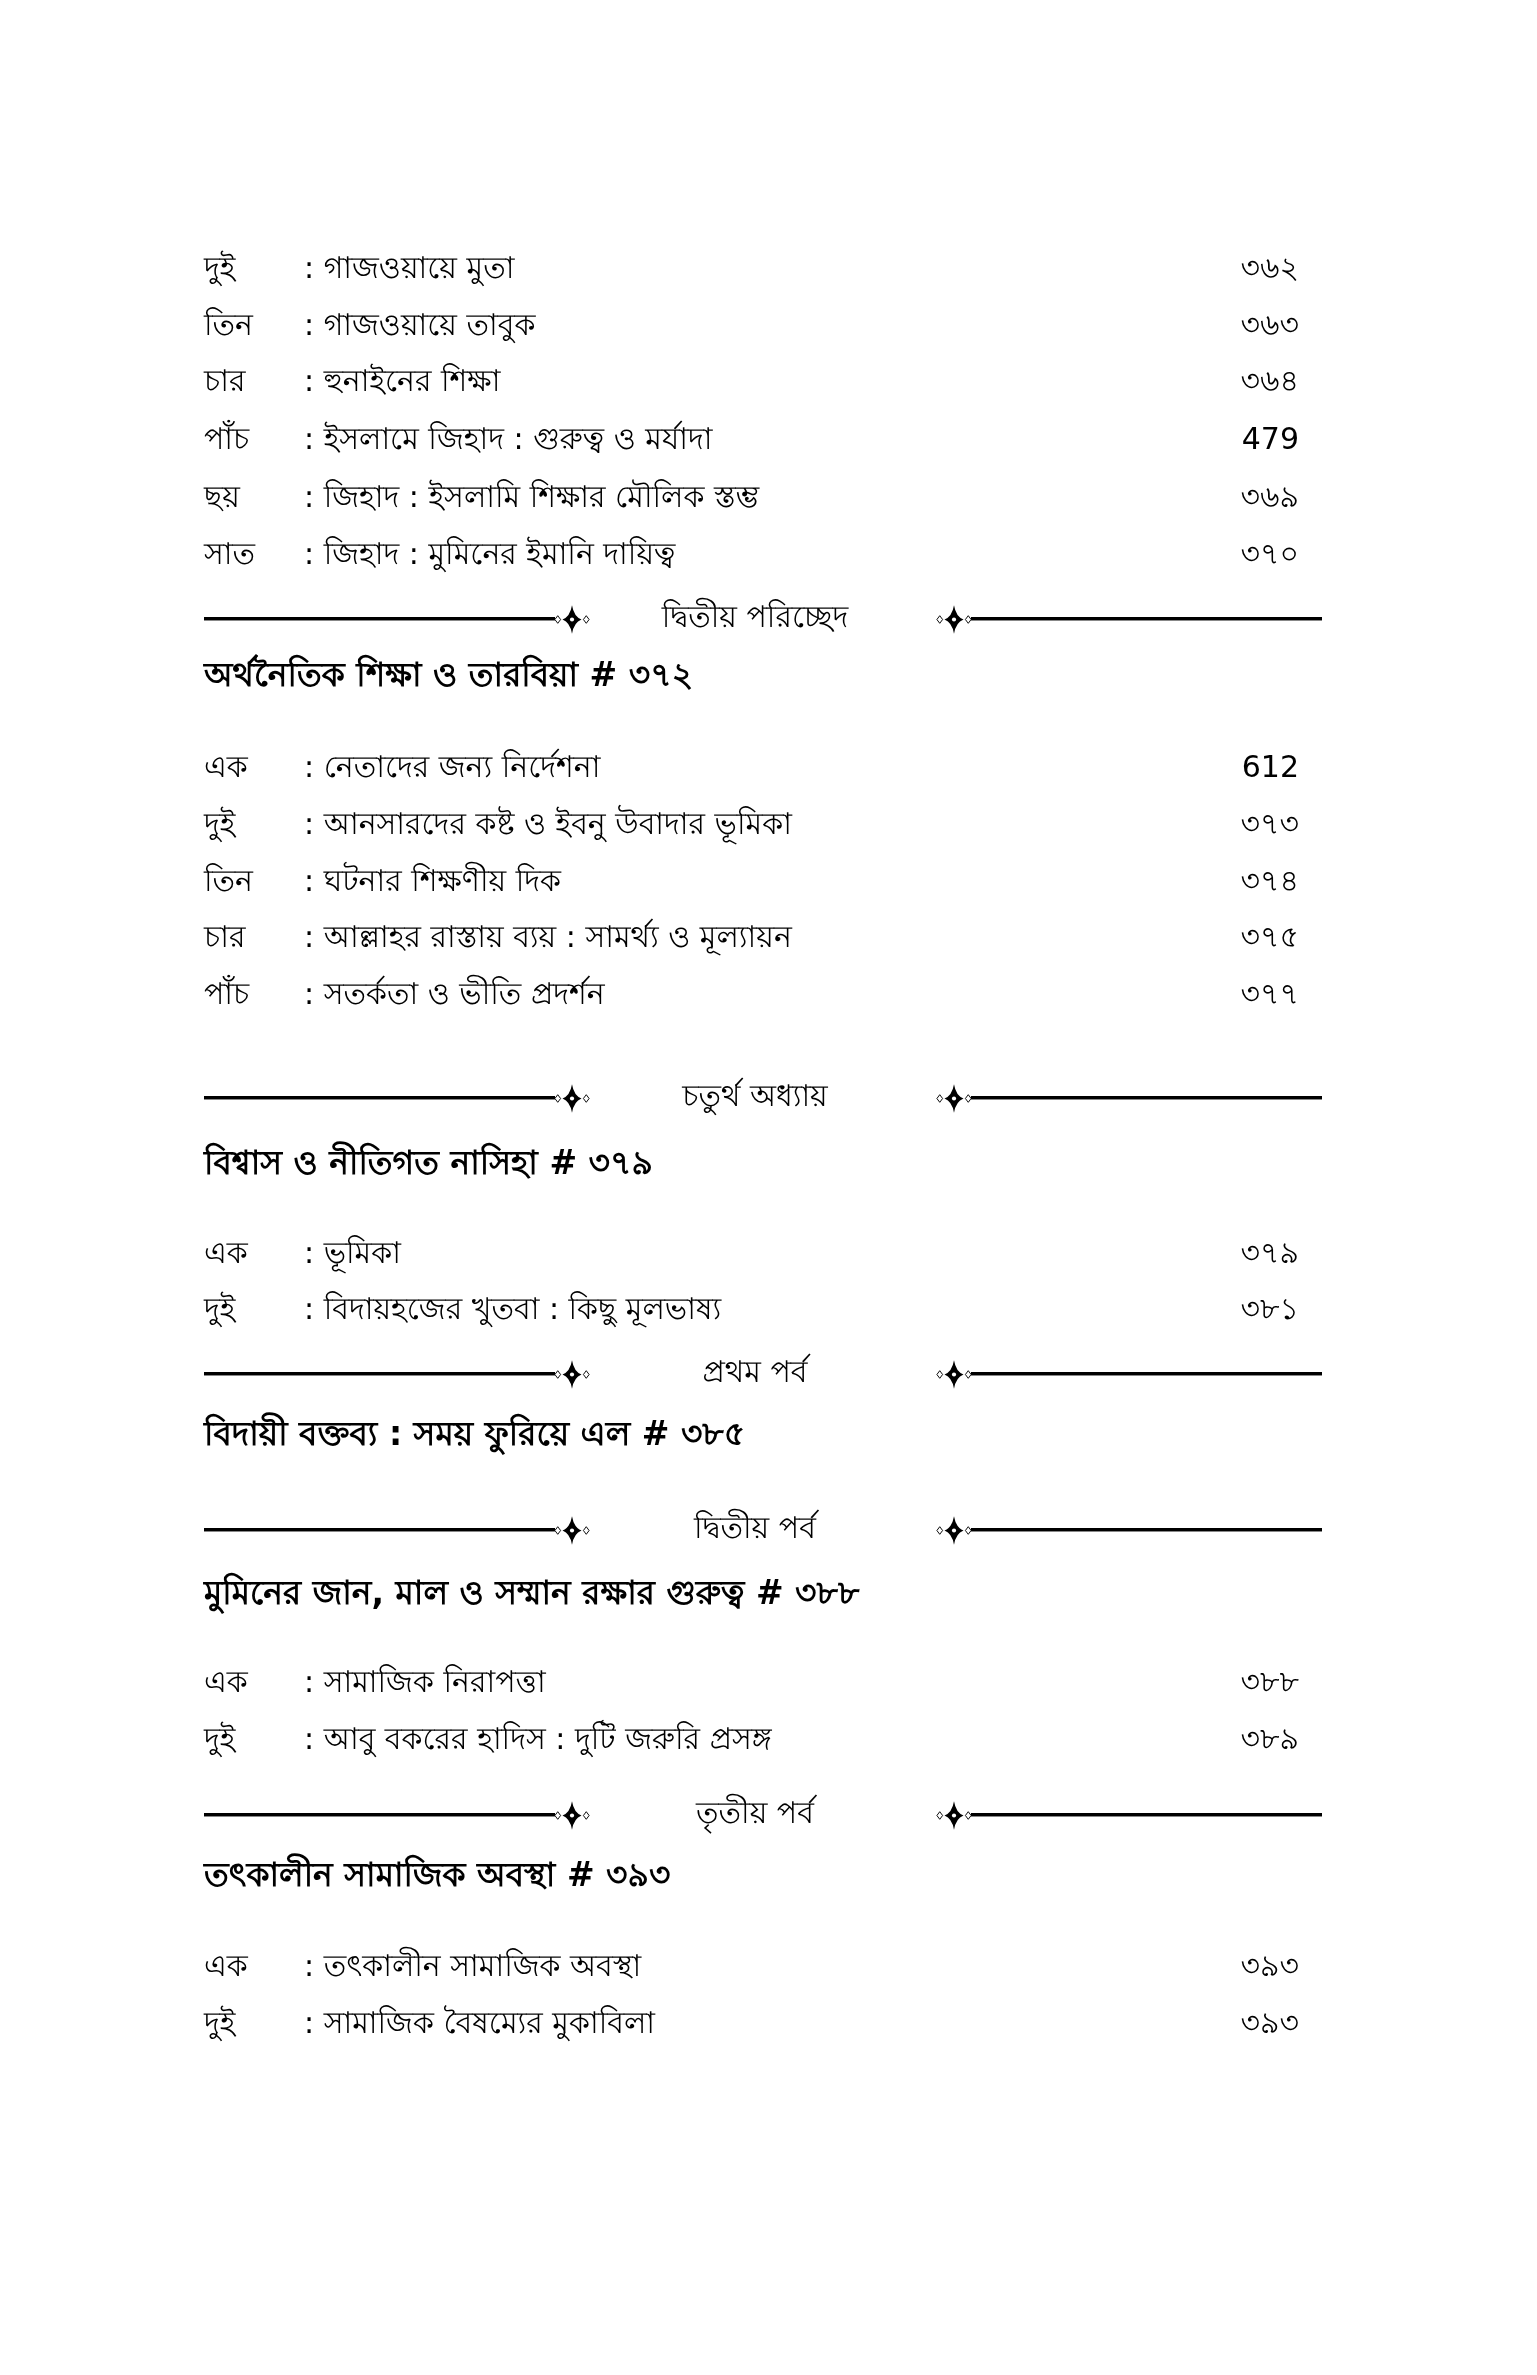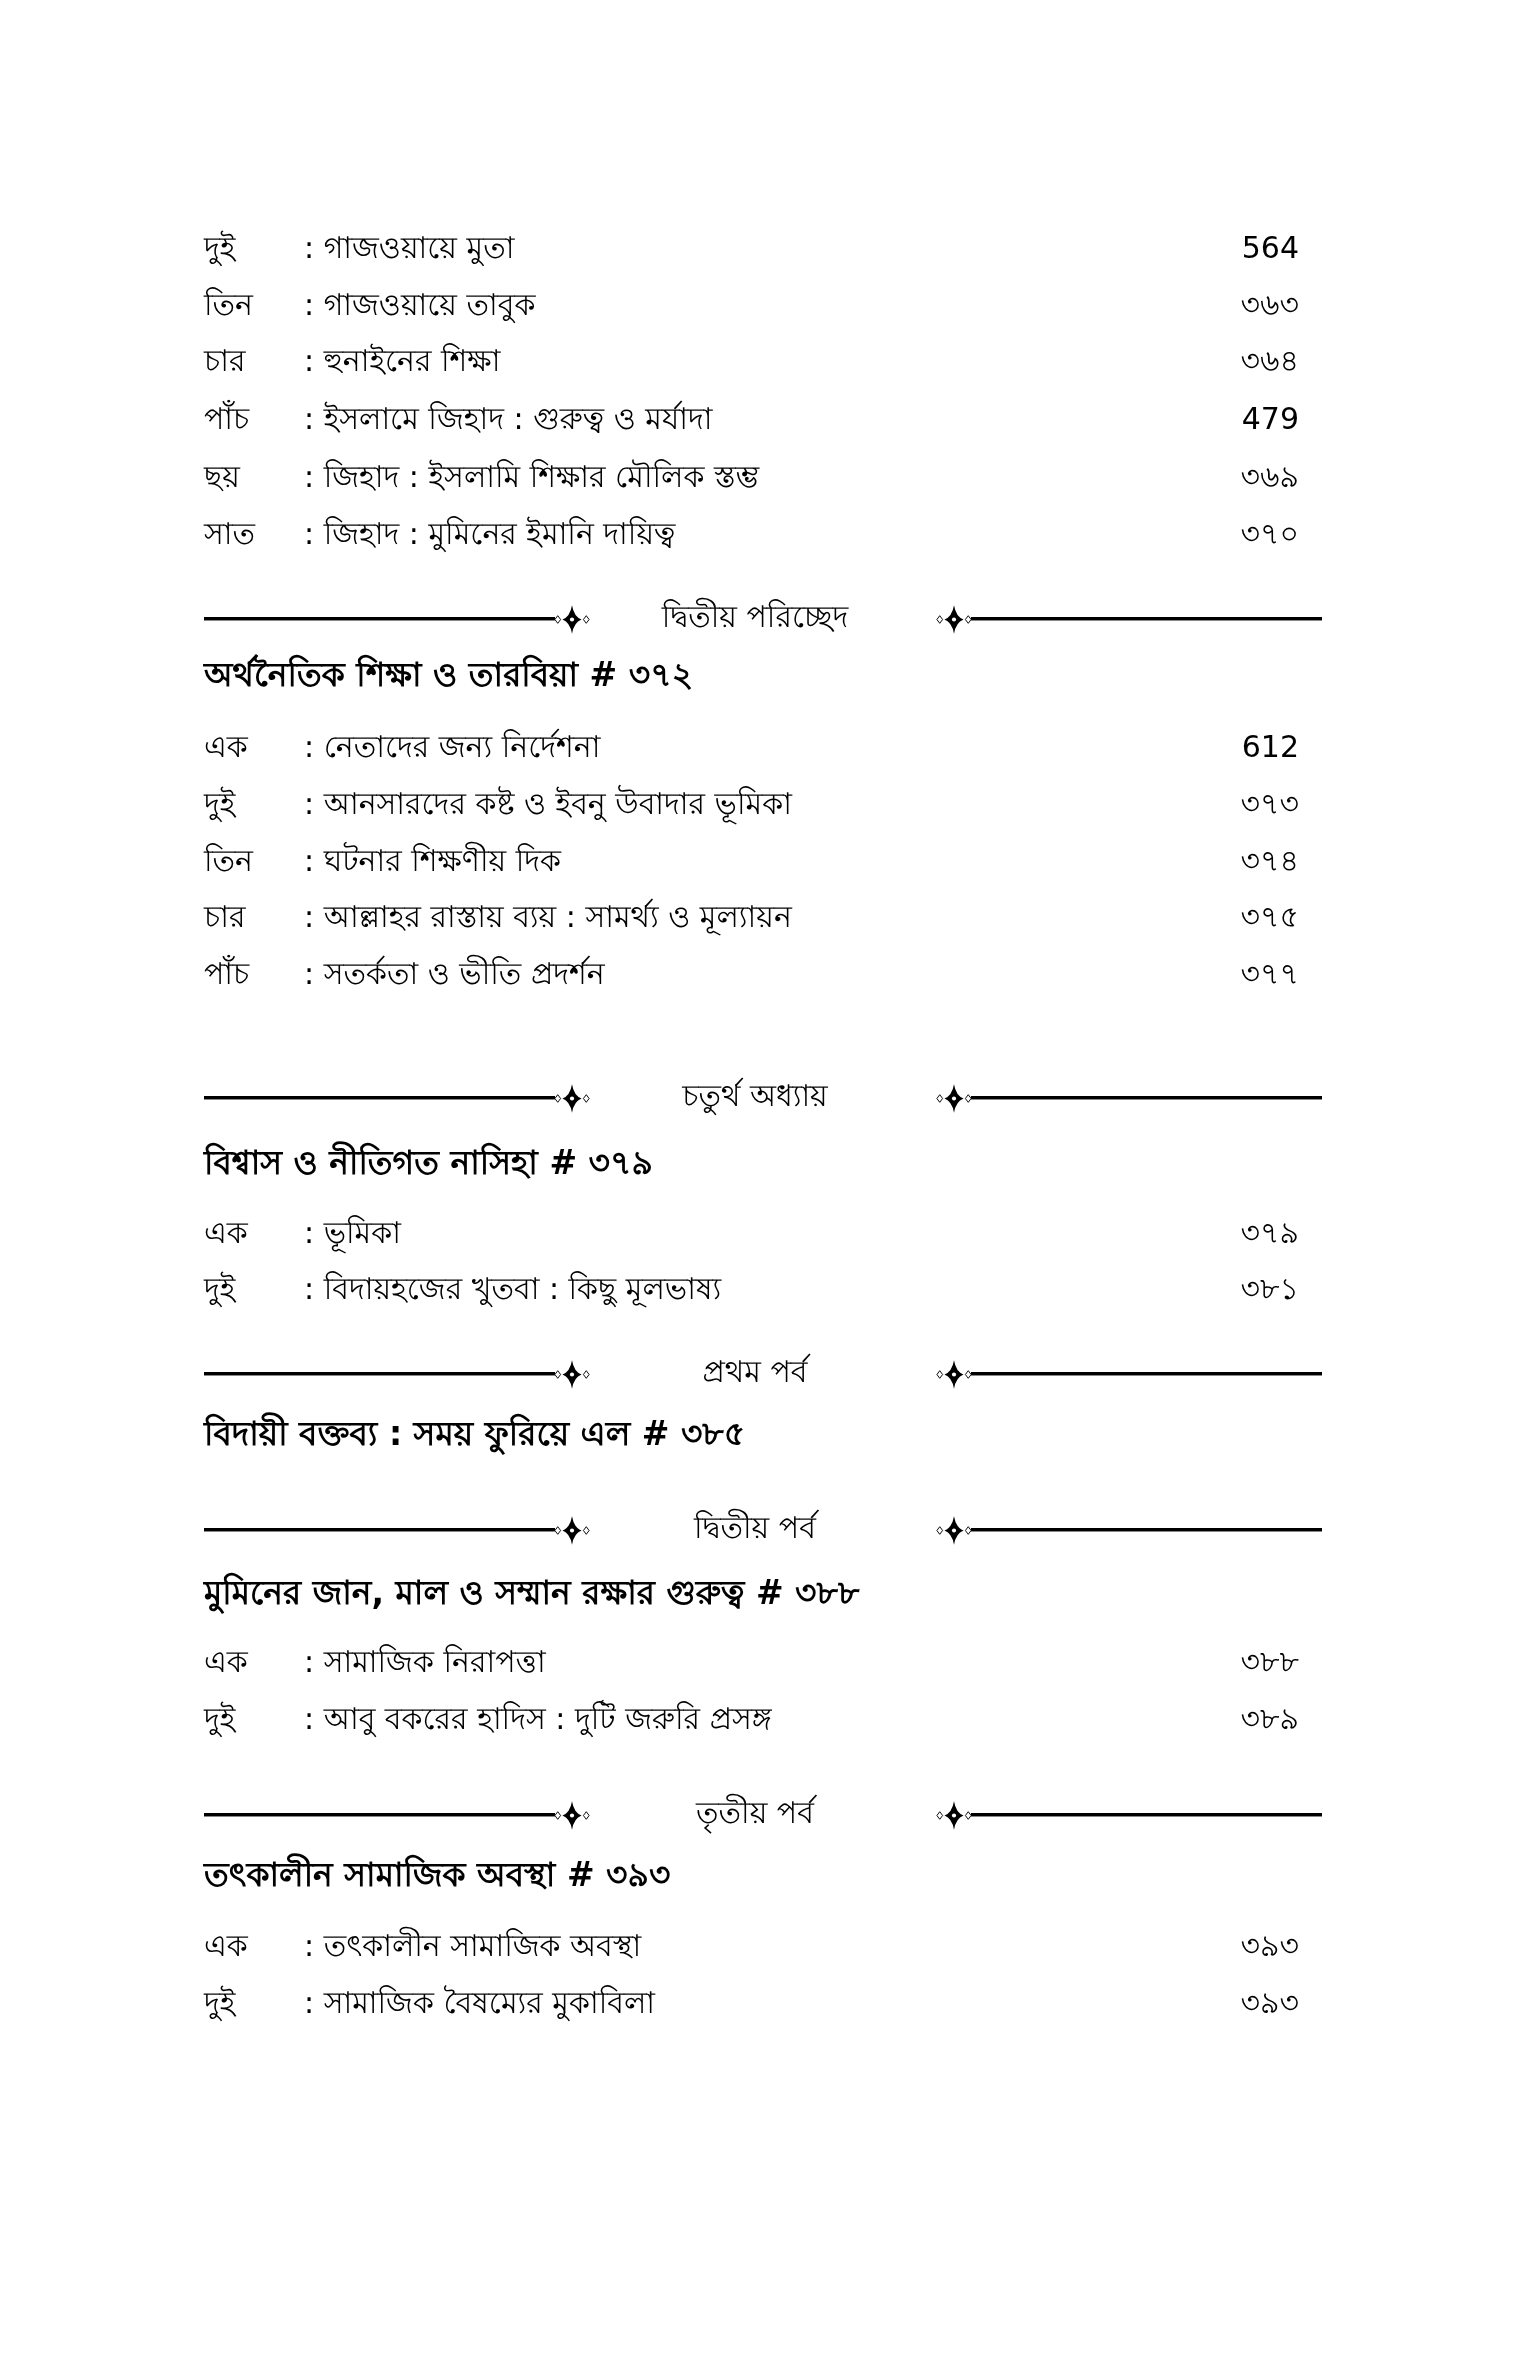--- a/index.html
+++ b/index.html
@@ -23,20 +23,21 @@
       height: 2376px;
     }
     .row {
       position: absolute;
       left: 0;
       width: 1118px;
       height: 50px;
       font-size: 30px;
       line-height: 50px;
       white-space: nowrap;
+      margin-top: 20px;
     }
     .row .num-word {
       position: absolute;
       left: 0;
       top: 0;
     }
     .row .title {
       position: absolute;
       left: 100px;
       top: 0;
@@ -89,21 +90,21 @@
     }
   </style>
 </head>
 <body>
 
 <div class="page">
 
   <div class="row" style="top:223px">
     <span class="num-word">দুই</span>
     <span class="title">: গাজওয়ায়ে মুতা</span>
-    <span class="page-no">564</span>
+    <span class="page-no">৩৬২</span>
   </div>
   <div class="row" style="top:280px">
     <span class="num-word">তিন</span>
     <span class="title">: গাজওয়ায়ে তাবুক</span>
     <span class="page-no">৩৬৩</span>
   </div>
   <div class="row" style="top:336px">
     <span class="num-word">চার</span>
     <span class="title">: হুনাইনের শিক্ষা</span>
     <span class="page-no">৩৬৪</span>

